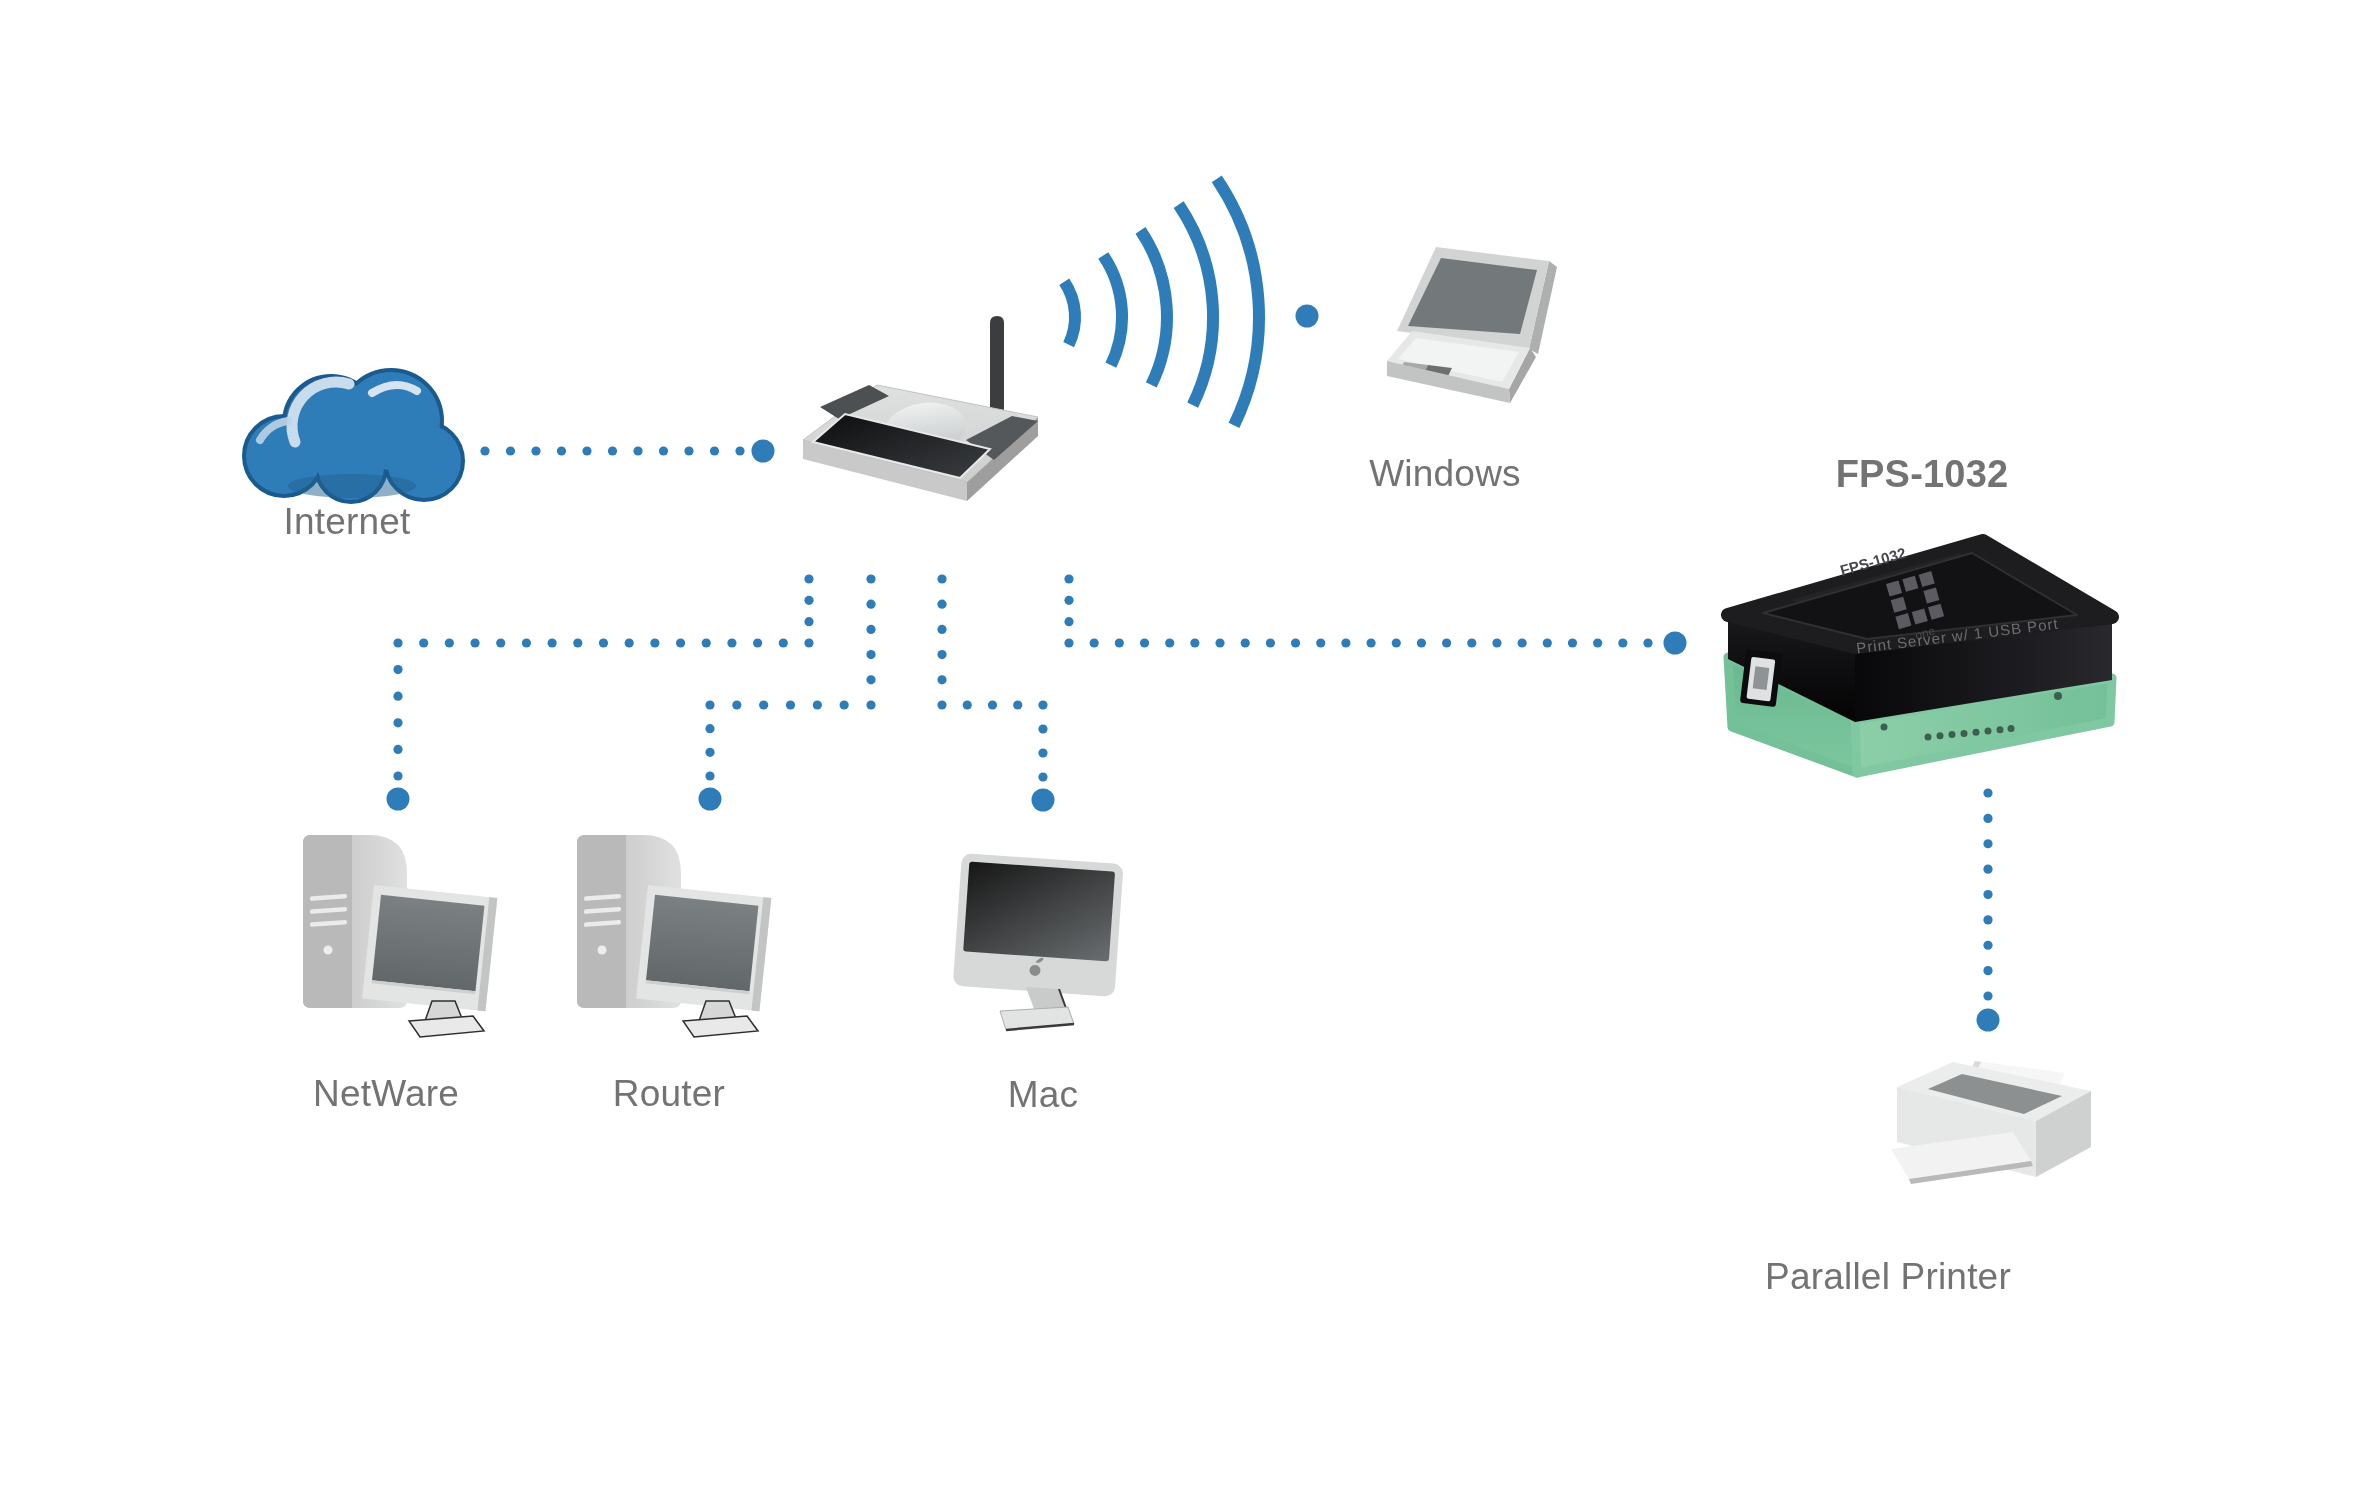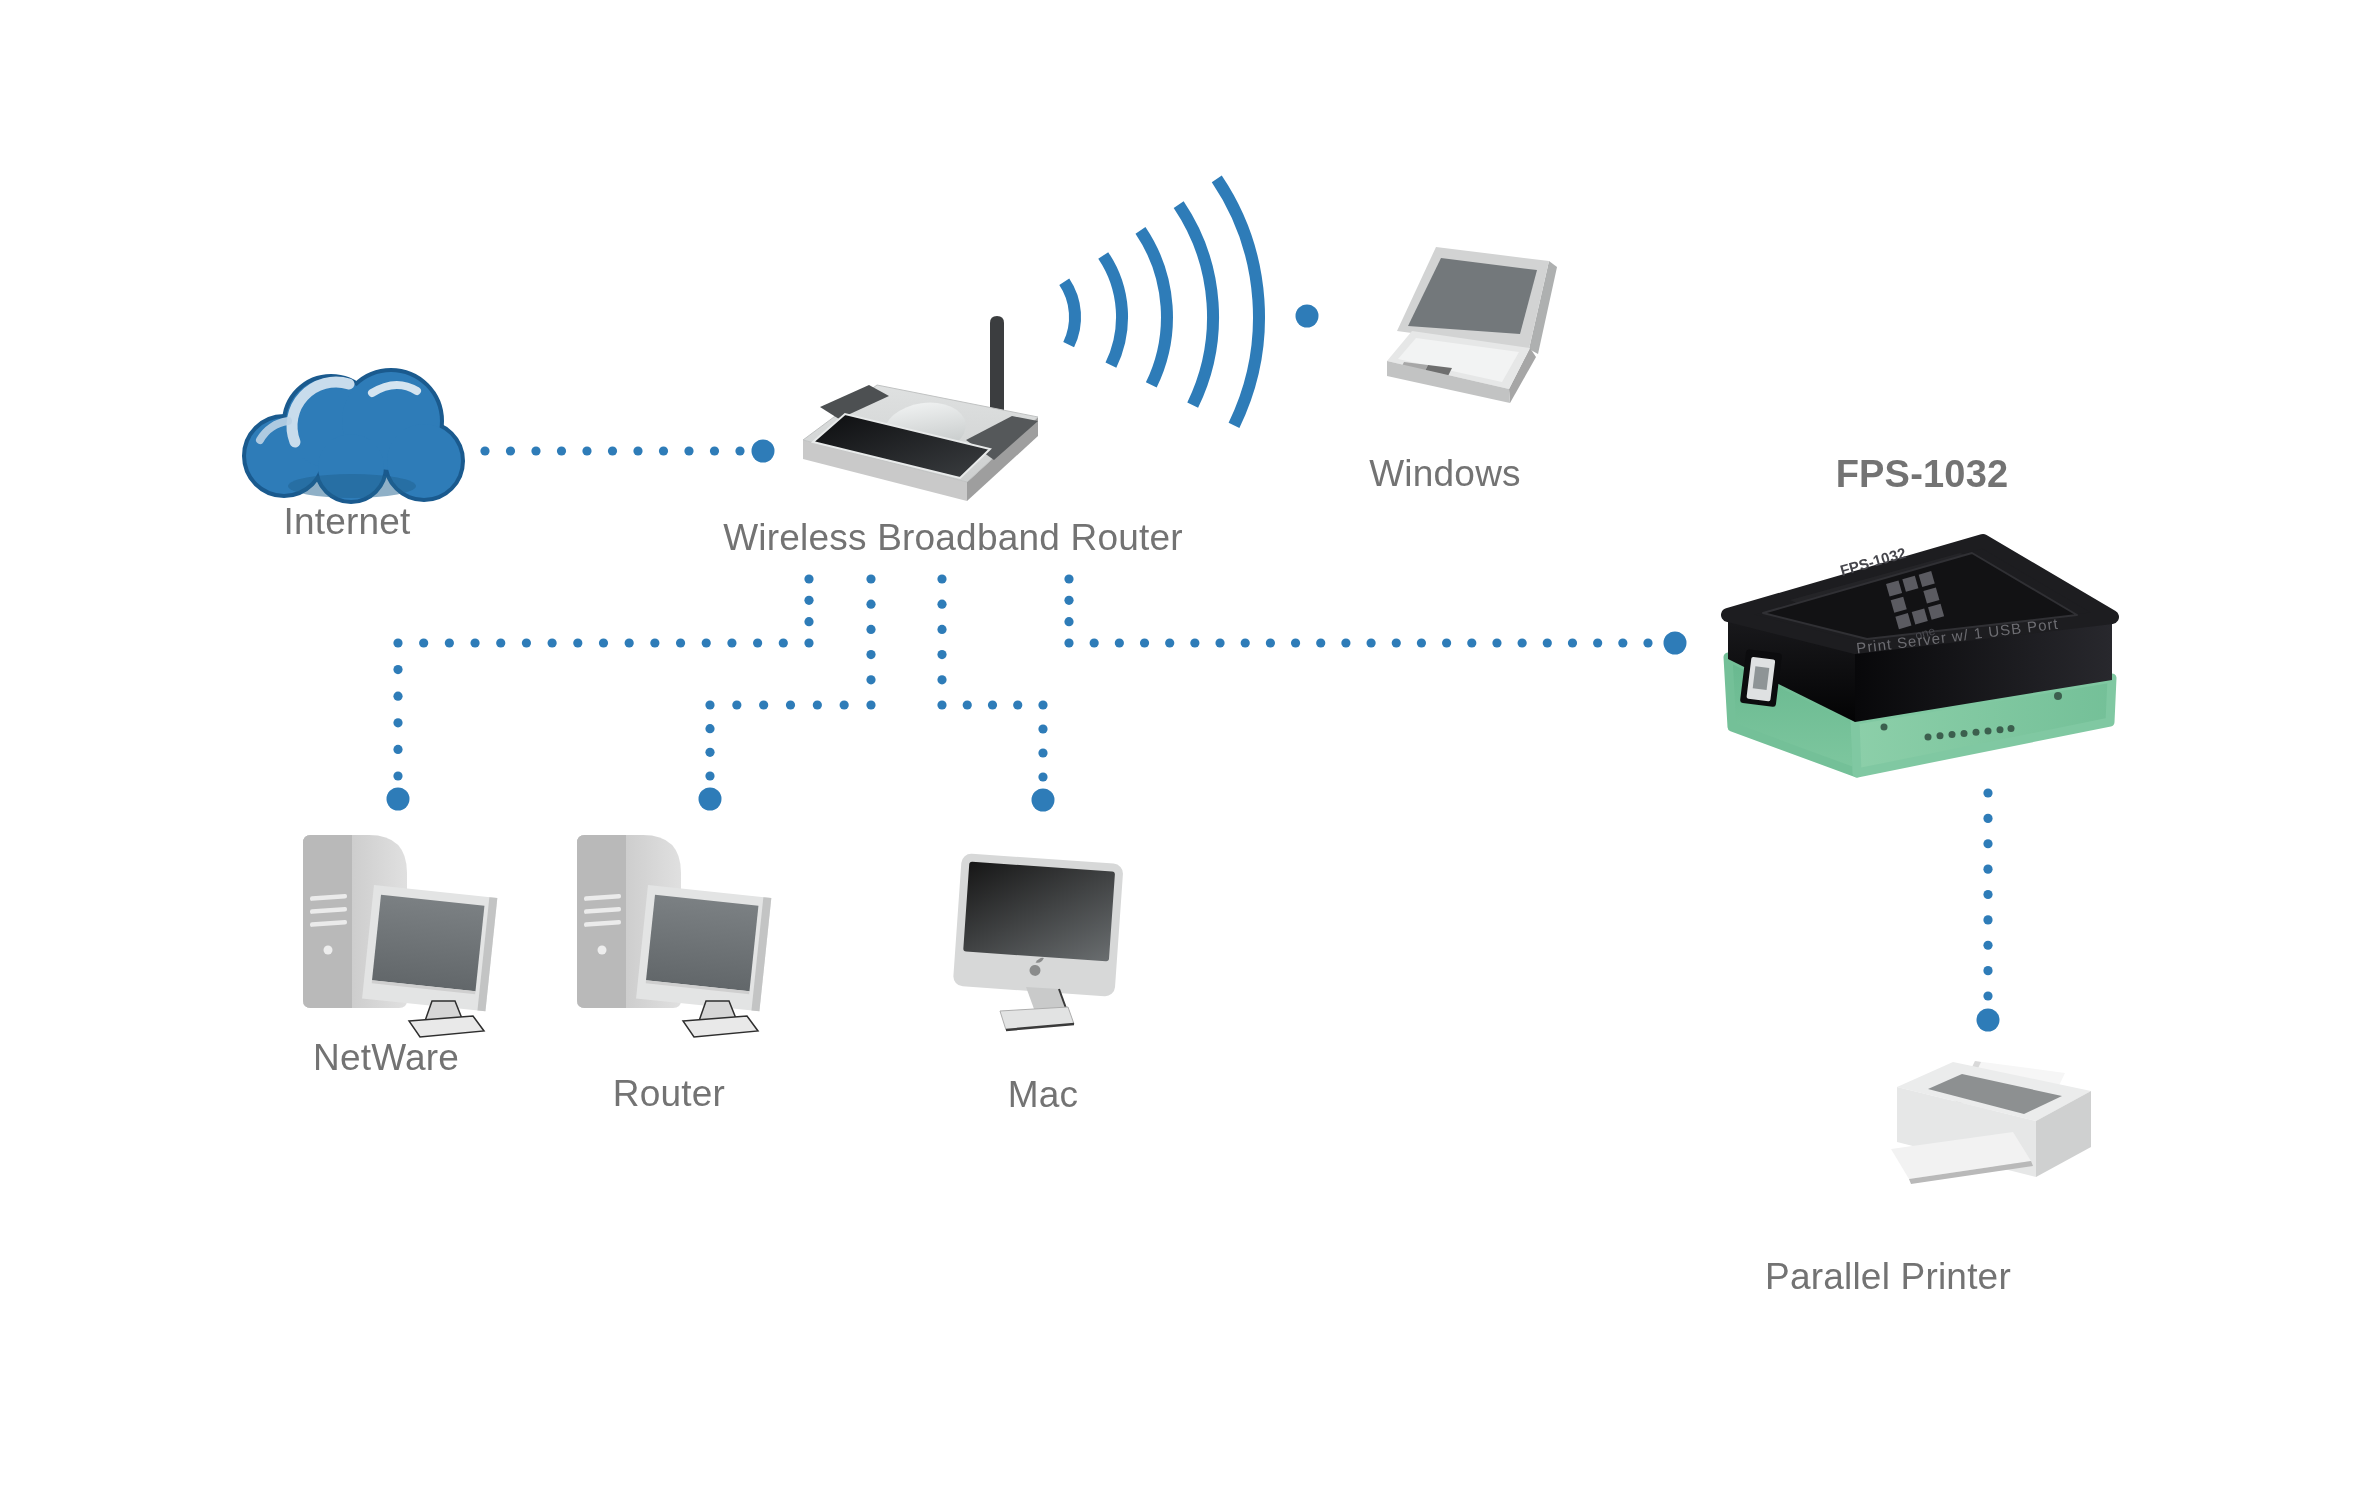--- a/index.html
+++ b/index.html
@@ -308,21 +308,20 @@
         <circle cx="1988" cy="894.5" r="4.6" fill="#2e7cb8"></circle>
         <circle cx="1988" cy="919.875" r="4.6" fill="#2e7cb8"></circle>
         <circle cx="1988" cy="945.25" r="4.6" fill="#2e7cb8"></circle>
         <circle cx="1988" cy="970.625" r="4.6" fill="#2e7cb8"></circle>
         <circle cx="1988" cy="996" r="4.6" fill="#2e7cb8"></circle>
         <circle cx="1988" cy="1020" r="11.5" fill="#2e7cb8"></circle>
       </g>
 </svg>
 
 <div class="label" style="left:347px;top:522px">Internet</div>
-<div class="label" style="left:953px;top:538px">Wireless Broadband Router</div>
 <div class="label" style="left:1445px;top:474px">Windows</div>
 <div class="label bold" style="left:1922px;top:474px">FPS-1032</div>
-<div class="label" style="left:386px;top:1058px">NetWare</div>
+<div class="label" style="left:386px;top:1094px">NetWare</div>
 <div class="label" style="left:669px;top:1094px">Router</div>
 <div class="label" style="left:1043px;top:1095px">Mac</div>
 <div class="label" style="left:1888px;top:1277px">Parallel Printer</div>
 
 </div>
 
 </body></html>

